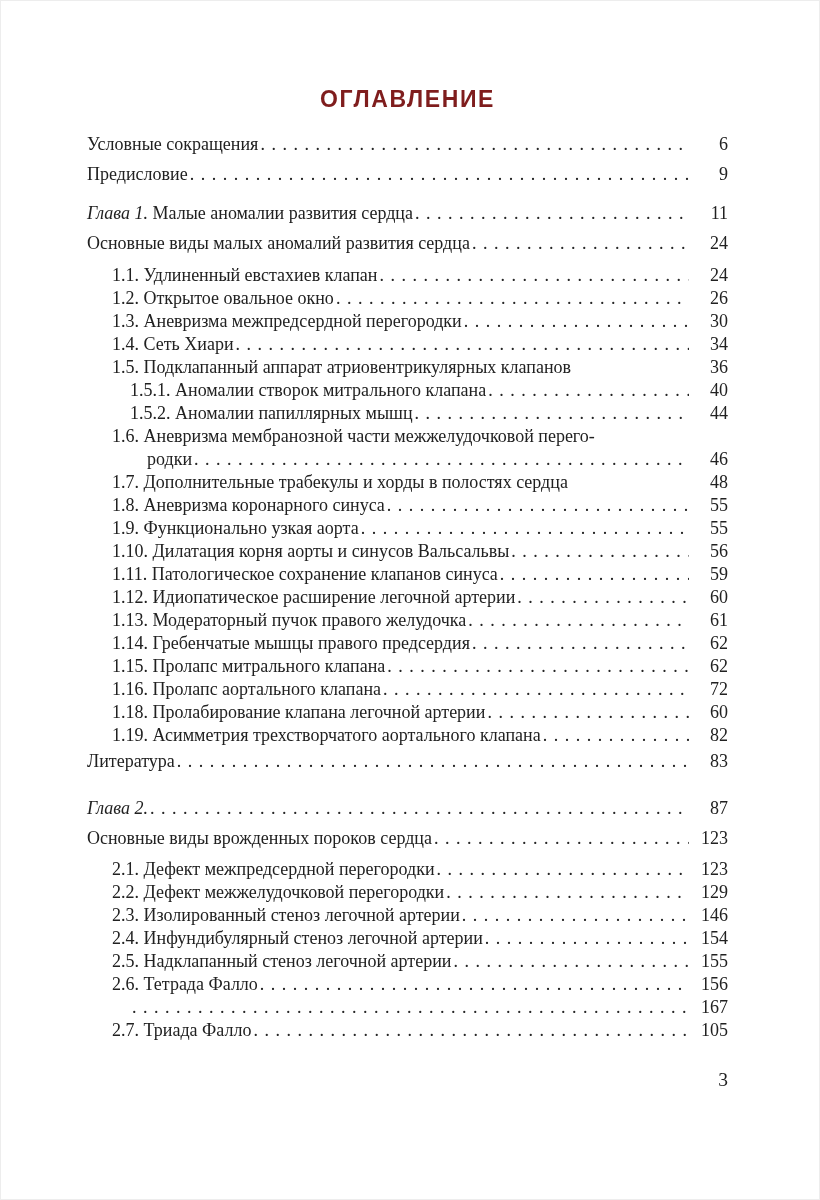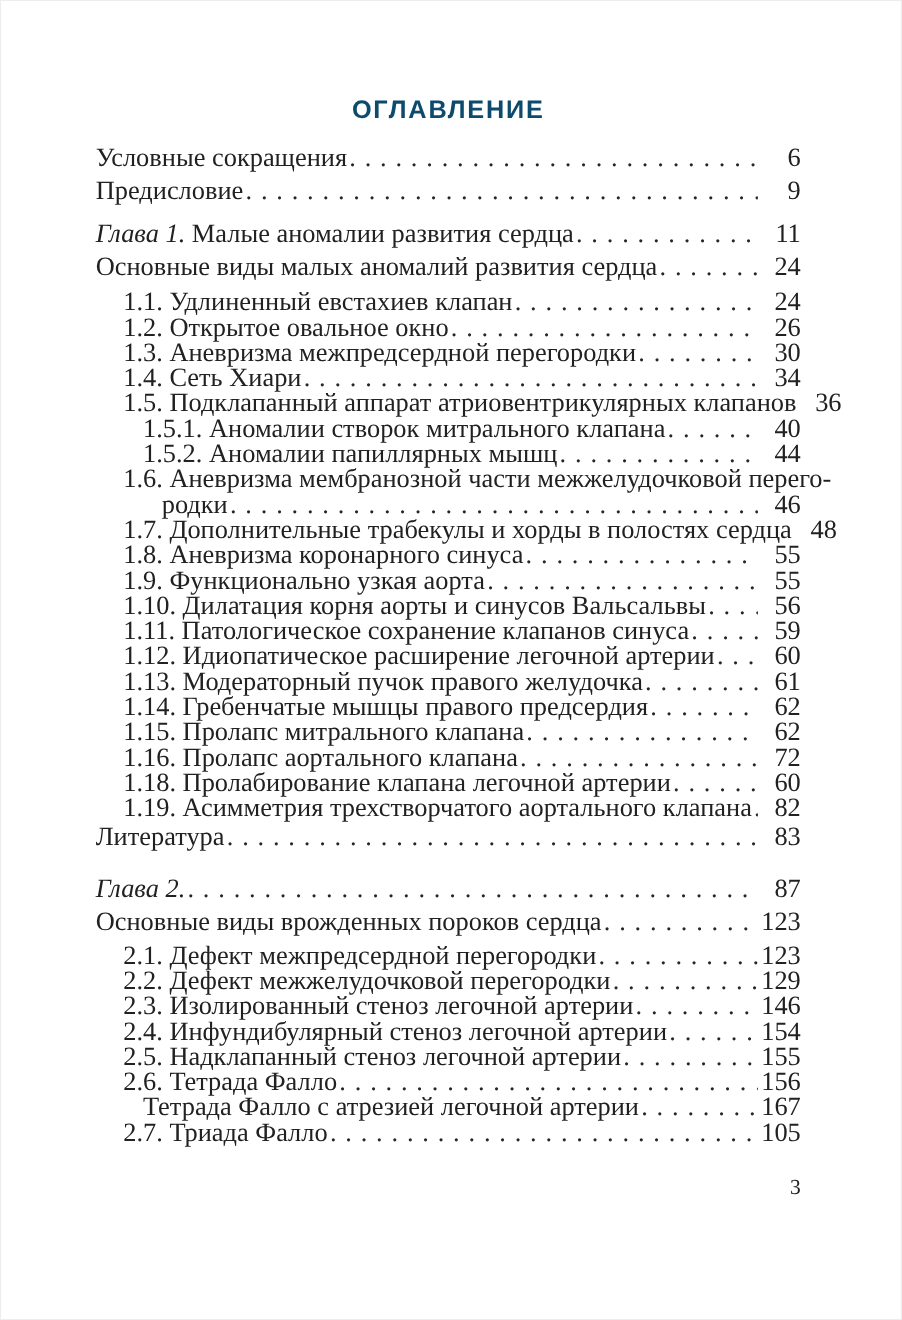--- a/index.html
+++ b/index.html
@@ -17,27 +17,27 @@
     box-shadow: inset 0 0 0 1px #ededed;
   }
   .title {
     font-family: "Liberation Sans", sans-serif;
     font-weight: bold;
     font-size: 23px;
     letter-spacing: 1.6px;
     line-height: 26px;
     text-align: center;
     padding-top: 86px;
-    color: #0c4a6e;
+    color: #7f1d1d;
   }
   .toc {
     display: flex;
     flex-direction: column;
     margin-top: 17px;
-    font-size: 24px;
+    font-size: 18px;
     line-height: 23px;
   }
   .row { display: flex; align-items: baseline; }
   .row.i1 { padding-left: 25px; }
   .row.i2 { padding-left: 43px; align-items: center; }
   .row.i3 { padding-left: 60px; }
   .row.sp  { margin-top: 3.5px; margin-bottom: 3.5px; }
   .row.gmd { margin-top: 5px; }
   .row.glg { margin-top: 13px; }
   .row.gxl { margin-top: 20px; }
@@ -274,21 +274,20 @@
     <span class="pg">155</span>
   </div>
       <div class="row i1">
 
     <span class="txt">2.6. Тетрада Фалло</span>
     <span class="lead"></span>
     <span class="pg">156</span>
   </div>
       <div class="row i2">
 
-    <span class="txt">Тетрада Фалло с атрезией легочной артерии</span>
     <span class="lead"></span>
     <span class="pg">167</span>
   </div>
       <div class="row i1">
 
     <span class="txt">2.7. Триада Фалло</span>
     <span class="lead"></span>
     <span class="pg">105</span>
   </div>
     </div>

